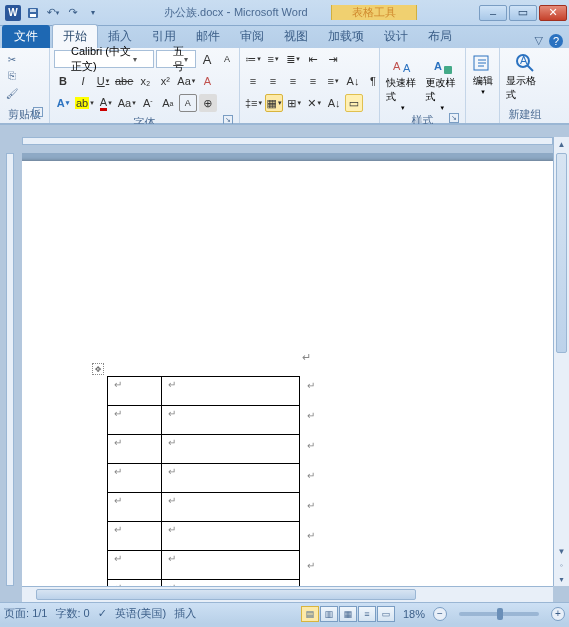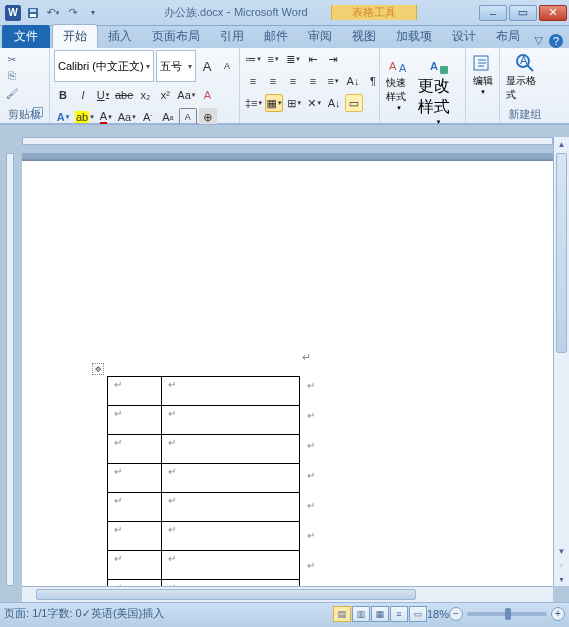--- a/index.html
+++ b/index.html
@@ -25,21 +25,21 @@
 .group{border-right:1px solid #c4d5e8;display:flex;flex-direction:column;padding:2px 4px 0;}
 .group-body{flex:1;display:flex;align-items:flex-start;gap:2px;}
 .group-label{text-align:center;color:#4a6a92;font-size:11px;padding:1px 0;position:relative;}
 .group-label .launcher{position:absolute;right:2px;top:1px;width:10px;height:10px;border:1px solid #7a9dc3;font-size:7px;color:#4a6a92;display:flex;align-items:center;justify-content:center;}
 
 .big-btn{display:flex;flex-direction:column;align-items:center;padding:2px 4px;gap:2px;cursor:pointer;}
 .small-col{display:flex;flex-direction:column;gap:3px;padding-top:2px;}
 .small-btn{width:16px;height:14px;display:flex;align-items:center;justify-content:center;color:#4a6a92;font-size:10px;cursor:pointer;}
 
 .font-row{display:flex;gap:2px;align-items:center;margin-bottom:2px;}
-.combo{height:32px;border:1px solid #a7bfd9;background:#fff;display:flex;align-items:center;padding:0 3px;font-size:11px;}
+.combo{height:18px;border:1px solid #a7bfd9;background:#fff;display:flex;align-items:center;padding:0 16px;font-size:11px;}
 .combo .dd{margin-left:auto;font-size:8px;color:#555;}
 .tbtn{min-width:18px;height:18px;border:1px solid transparent;display:flex;align-items:center;justify-content:center;font-size:11px;color:#333;cursor:pointer;border-radius:2px;}
 .tbtn .dd{font-size:7px;margin-left:1px;}
 .font-body{display:flex;flex-direction:column;}
 
 .para-body{display:flex;flex-direction:column;}
 .change-styles{display:flex;flex-direction:column;align-items:center;padding:2px 2px 0;cursor:pointer;}
 
 .docarea{position:relative;height:478px;background:#b3c7dd;border-top:1px solid #9ab6d4;}
 .hruler{position:absolute;top:12px;left:22px;right:16px;height:8px;background:#e8eff8;border:1px solid #9ab6d4;}
@@ -52,21 +52,21 @@
 .wtable td{border:1px solid #000;height:29px;padding:2px 6px;vertical-align:top;color:#888;font-size:10px;}
 .wtable td.c1{width:54px;}
 .wtable td.c2{width:138px;}
 .row-end{position:absolute;color:#888;font-size:10px;}
 .vscroll{position:absolute;top:12px;right:0;width:16px;bottom:16px;background:#e8eff8;border-left:1px solid #9ab6d4;}
 .vscroll .thumb{position:absolute;left:2px;right:2px;top:16px;height:200px;background:linear-gradient(#d7e4f2,#bcd2ea);border:1px solid #9ab6d4;border-radius:2px;}
 .vscroll .arr{position:absolute;left:0;right:0;height:14px;display:flex;align-items:center;justify-content:center;font-size:8px;color:#4a6a92;}
 .hscroll{position:absolute;left:22px;right:16px;bottom:0;height:16px;background:#e8eff8;border-top:1px solid #9ab6d4;}
 .hscroll .thumb{position:absolute;top:2px;bottom:2px;left:14px;width:380px;background:linear-gradient(#d7e4f2,#bcd2ea);border:1px solid #9ab6d4;border-radius:2px;}
 
-.statusbar{height:22px;background:linear-gradient(#cde0f4,#b8d0e8);display:flex;align-items:center;padding:0 4px;gap:0;border-top:1px solid #9ab6d4;color:#3b5e88;}
+.statusbar{height:22px;background:linear-gradient(#cde0f4,#b8d0e8);display:flex;align-items:center;padding:0 4px;gap:8px;border-top:1px solid #9ab6d4;color:#3b5e88;}
 .statusbar .spacer{flex:1;}
 .viewbtns{display:flex;gap:1px;}
 .viewbtn{width:18px;height:16px;border:1px solid #7a9dc3;background:linear-gradient(#f0f6fc,#d6e4f2);display:flex;align-items:center;justify-content:center;font-size:9px;color:#4a6a92;}
 .viewbtn.active{background:#fdeaa8;border-color:#d8b43e;}
 .zoom-slider{width:80px;height:4px;background:#9ab6d4;border-radius:2px;position:relative;margin:0 4px;}
 .zoom-slider .thumb{position:absolute;left:38px;top:-4px;width:6px;height:12px;background:#6a8fb8;border-radius:2px;}
 .zoombtn{width:14px;height:14px;border:1px solid #7a9dc3;border-radius:7px;display:flex;align-items:center;justify-content:center;background:#e8eff8;font-size:10px;}
 svg{display:block;}
 .highlight-on{background:#fff0b3;border:1px solid #e0c050;}
 .shade-on{background:#fdeaa8;border:1px solid #d8b43e;}
@@ -104,21 +104,20 @@
     <div class="winbtn close">
         <span>✕</span>
       </div>
   </div>
 </div>
 
 <div class="tabs">
   <div class="file-tab">文件</div>
   <div class="tab active">开始</div>
   <div class="tab">插入</div>
-  <div class="tab">页面布局</div>
   <div class="tab">引用</div>
   <div class="tab">邮件</div>
   <div class="tab">审阅</div>
   <div class="tab">视图</div>
   <div class="tab">加载项</div>
   <div class="tab">设计</div>
   <div class="tab">布局</div>
   <div class="help-icons">
     <span>▽</span>
     <span style="background:#2b72c0;color:#fff;width:14px;height:14px;border-radius:7px;display:inline-flex;align-items:center;justify-content:center;">?</span>
@@ -225,21 +224,21 @@
             <text x="12" y="20" font-size="12" fill="#2b72c0">A</text>
           </svg>
         <span style="font-size:10px;">快速样式</span>
           <span style="font-size:7px;">▾</span>
       </div>
       <div class="change-styles">
         <svg width="24" height="24">
             <text x="4" y="18" font-size="18" fill="#2b72c0" font-weight="bold">A</text>
             <rect x="14" y="14" width="8" height="8" fill="#4a8" rx="1"></rect>
           </svg>
-        <span style="font-size:16px;">更改样式</span>
+        <span style="font-size:10px;">更改样式</span>
           <span style="font-size:7px;">▾</span>
       </div>
     </div>
     <div class="group-label"><span>样式</span><span class="launcher">↘</span></div>
   </div>
 
   <div class="group" style="width:34px;gap:36px;">
     <div class="group-body">
       <div class="change-styles">
         <svg width="22" height="22">

